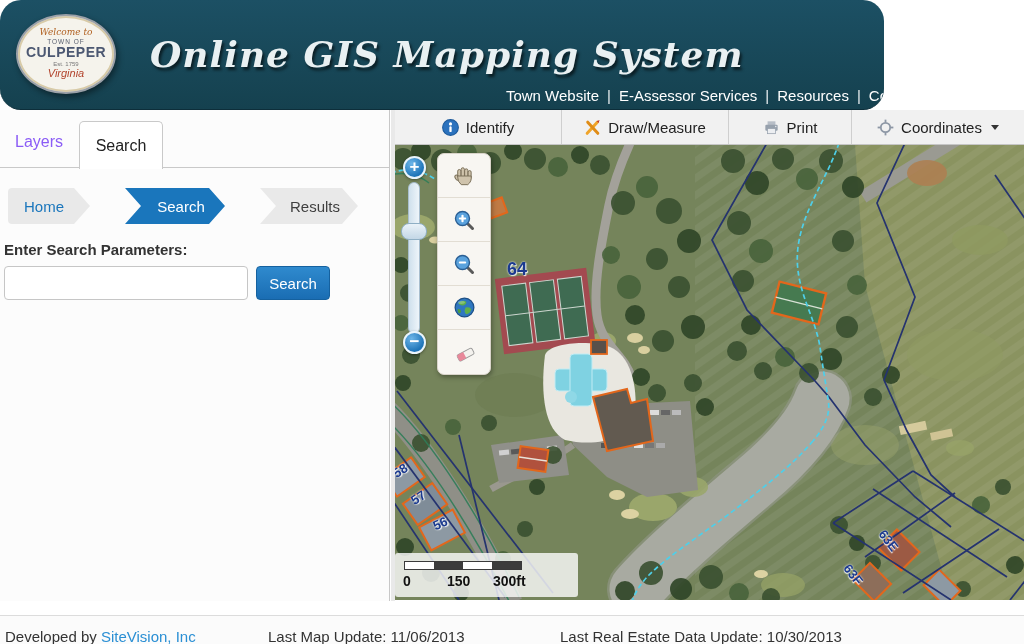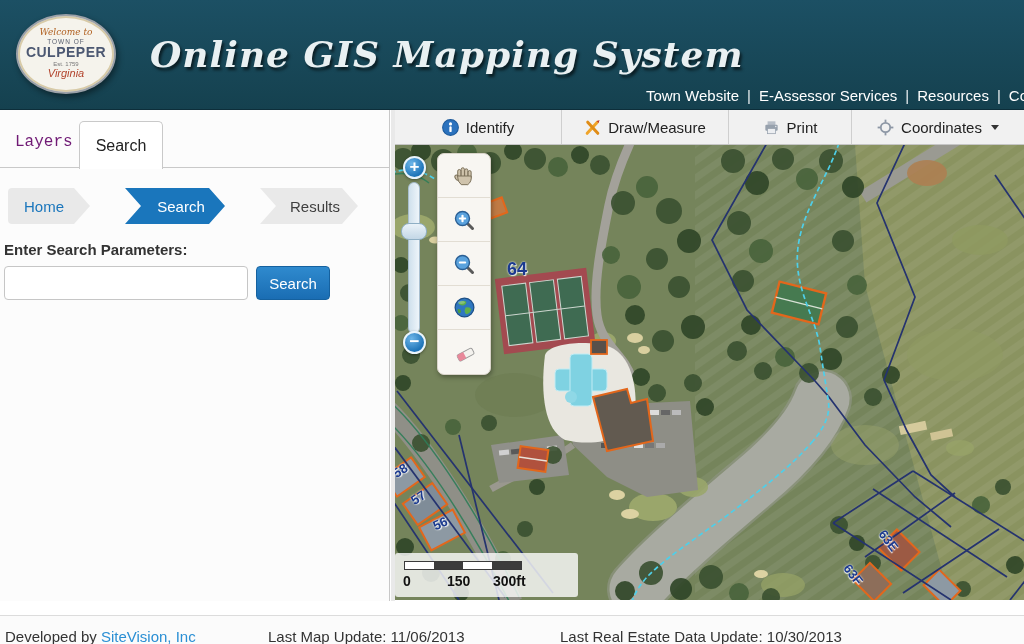--- a/index.html
+++ b/index.html
@@ -1,21 +1,21 @@
 <!DOCTYPE html>
 <html><head>
 <meta charset="utf-8">
 <style>
   * { margin:0; padding:0; box-sizing:border-box; }
   html,body { width:1024px; height:644px; overflow:hidden; background:#fff;
     font-family:"Liberation Sans", sans-serif; }
 
   
-  .header { position:absolute; left:0; top:0; width:1024px; height:110px;
-    background:linear-gradient(#1c5064,#15414f); border-bottom:1px solid #0d2e3a; overflow:hidden; }
+  .header { position:absolute; left:0; top:0; width:884px; height:110px;
+    background:linear-gradient(#1c5064,#15414f); border-bottom:1px solid #0d2e3a; overflow:hidden;border-radius:21px; }
   .logo { position:absolute; left:16px; top:14px; width:100px; height:80px; border-radius:50%;
     background:#f5f3ec; border:2px solid #9aa0a8; box-shadow:0 0 0 2px #d8cba8 inset, 2px 3px 6px rgba(0,0,0,.45);
     display:flex; flex-direction:column; align-items:center; justify-content:center; line-height:1.05; }
   .logo .l1 { font-family:"DejaVu Serif", serif; font-style:italic; font-size:9px; color:#b06020; }
   .logo .l2 { font-size:6.5px; letter-spacing:1px; color:#5a6070; margin-top:1px; }
   .logo .l3 { font-size:14px; font-weight:bold; letter-spacing:.5px; color:#4c5872; }
   .logo .l4 { font-size:6px; color:#777; margin-top:1px; }
   .logo .l5 { font-family:Liberation Sans, sans-serif; font-style:italic; font-size:11px; color:#b2432c; margin-top:1px; }
   .app-title { position:absolute; left:150px; top:33px; font-family:"DejaVu Serif", serif;
     font-style:italic; font-weight:600; font-size:36px; letter-spacing:1px; color:#e9f0f2;
@@ -23,21 +23,21 @@
   .topnav { position:absolute; right:-4px; bottom:5px; display:flex; align-items:center;
     font-size:15px; color:#fff; white-space:nowrap; }
   .topnav a { color:#fff; text-decoration:none; }
   .topnav .sep { padding:0 8px; color:#e8eef0; }
 
   
   .panel { position:absolute; left:0; top:110px; width:390px; height:491px;
     background:#fcfcfc; border-right:1px solid #c8c8c8; }
   .gapstrip { position:absolute; left:391px; top:110px; width:4px; height:491px; background:#e9e9e9; }
   .tabbar { position:absolute; left:0; top:0; width:100%; height:58px; border-bottom:1px solid #c9c9c9; }
-  .tab-layers { position:absolute; left:15px; top:23px; font-size:16px; color:#701a75; cursor:pointer;font-family:Liberation Mono, monospace; }
+  .tab-layers { position:absolute; left:15px; top:23px; font-size:16px; color:#8b5cf6; cursor:pointer; }
   .tab-search { position:absolute; left:79px; top:11px; width:84px; height:48px; background:#fff;
     border:1px solid #c9c9c9; border-bottom:none; border-radius:5px 5px 0 0; z-index:2;
     display:flex; align-items:center; justify-content:center; font-size:16px; color:#222; }
   .crumbs { position:absolute; left:8px; top:78px; display:flex;gap:48px; }
   .crumb { height:36px; display:flex; align-items:center; justify-content:center; font-size:15px; }
   .crumb.first { clip-path:polygon(0 0, calc(100% - 16px) 0, 100% 50%, calc(100% - 16px) 100%, 0 100%);
     width:82px; padding-right:10px; border-radius:4px 0 0 4px; }
   .crumb.notched { clip-path:polygon(0 0, calc(100% - 16px) 0, 100% 50%, calc(100% - 16px) 100%, 0 100%, 16px 50%);
     margin-left:-13px; padding-left:12px; }
   .crumb.grey { background:#e9e9e9; color:#3f3f3f; }

